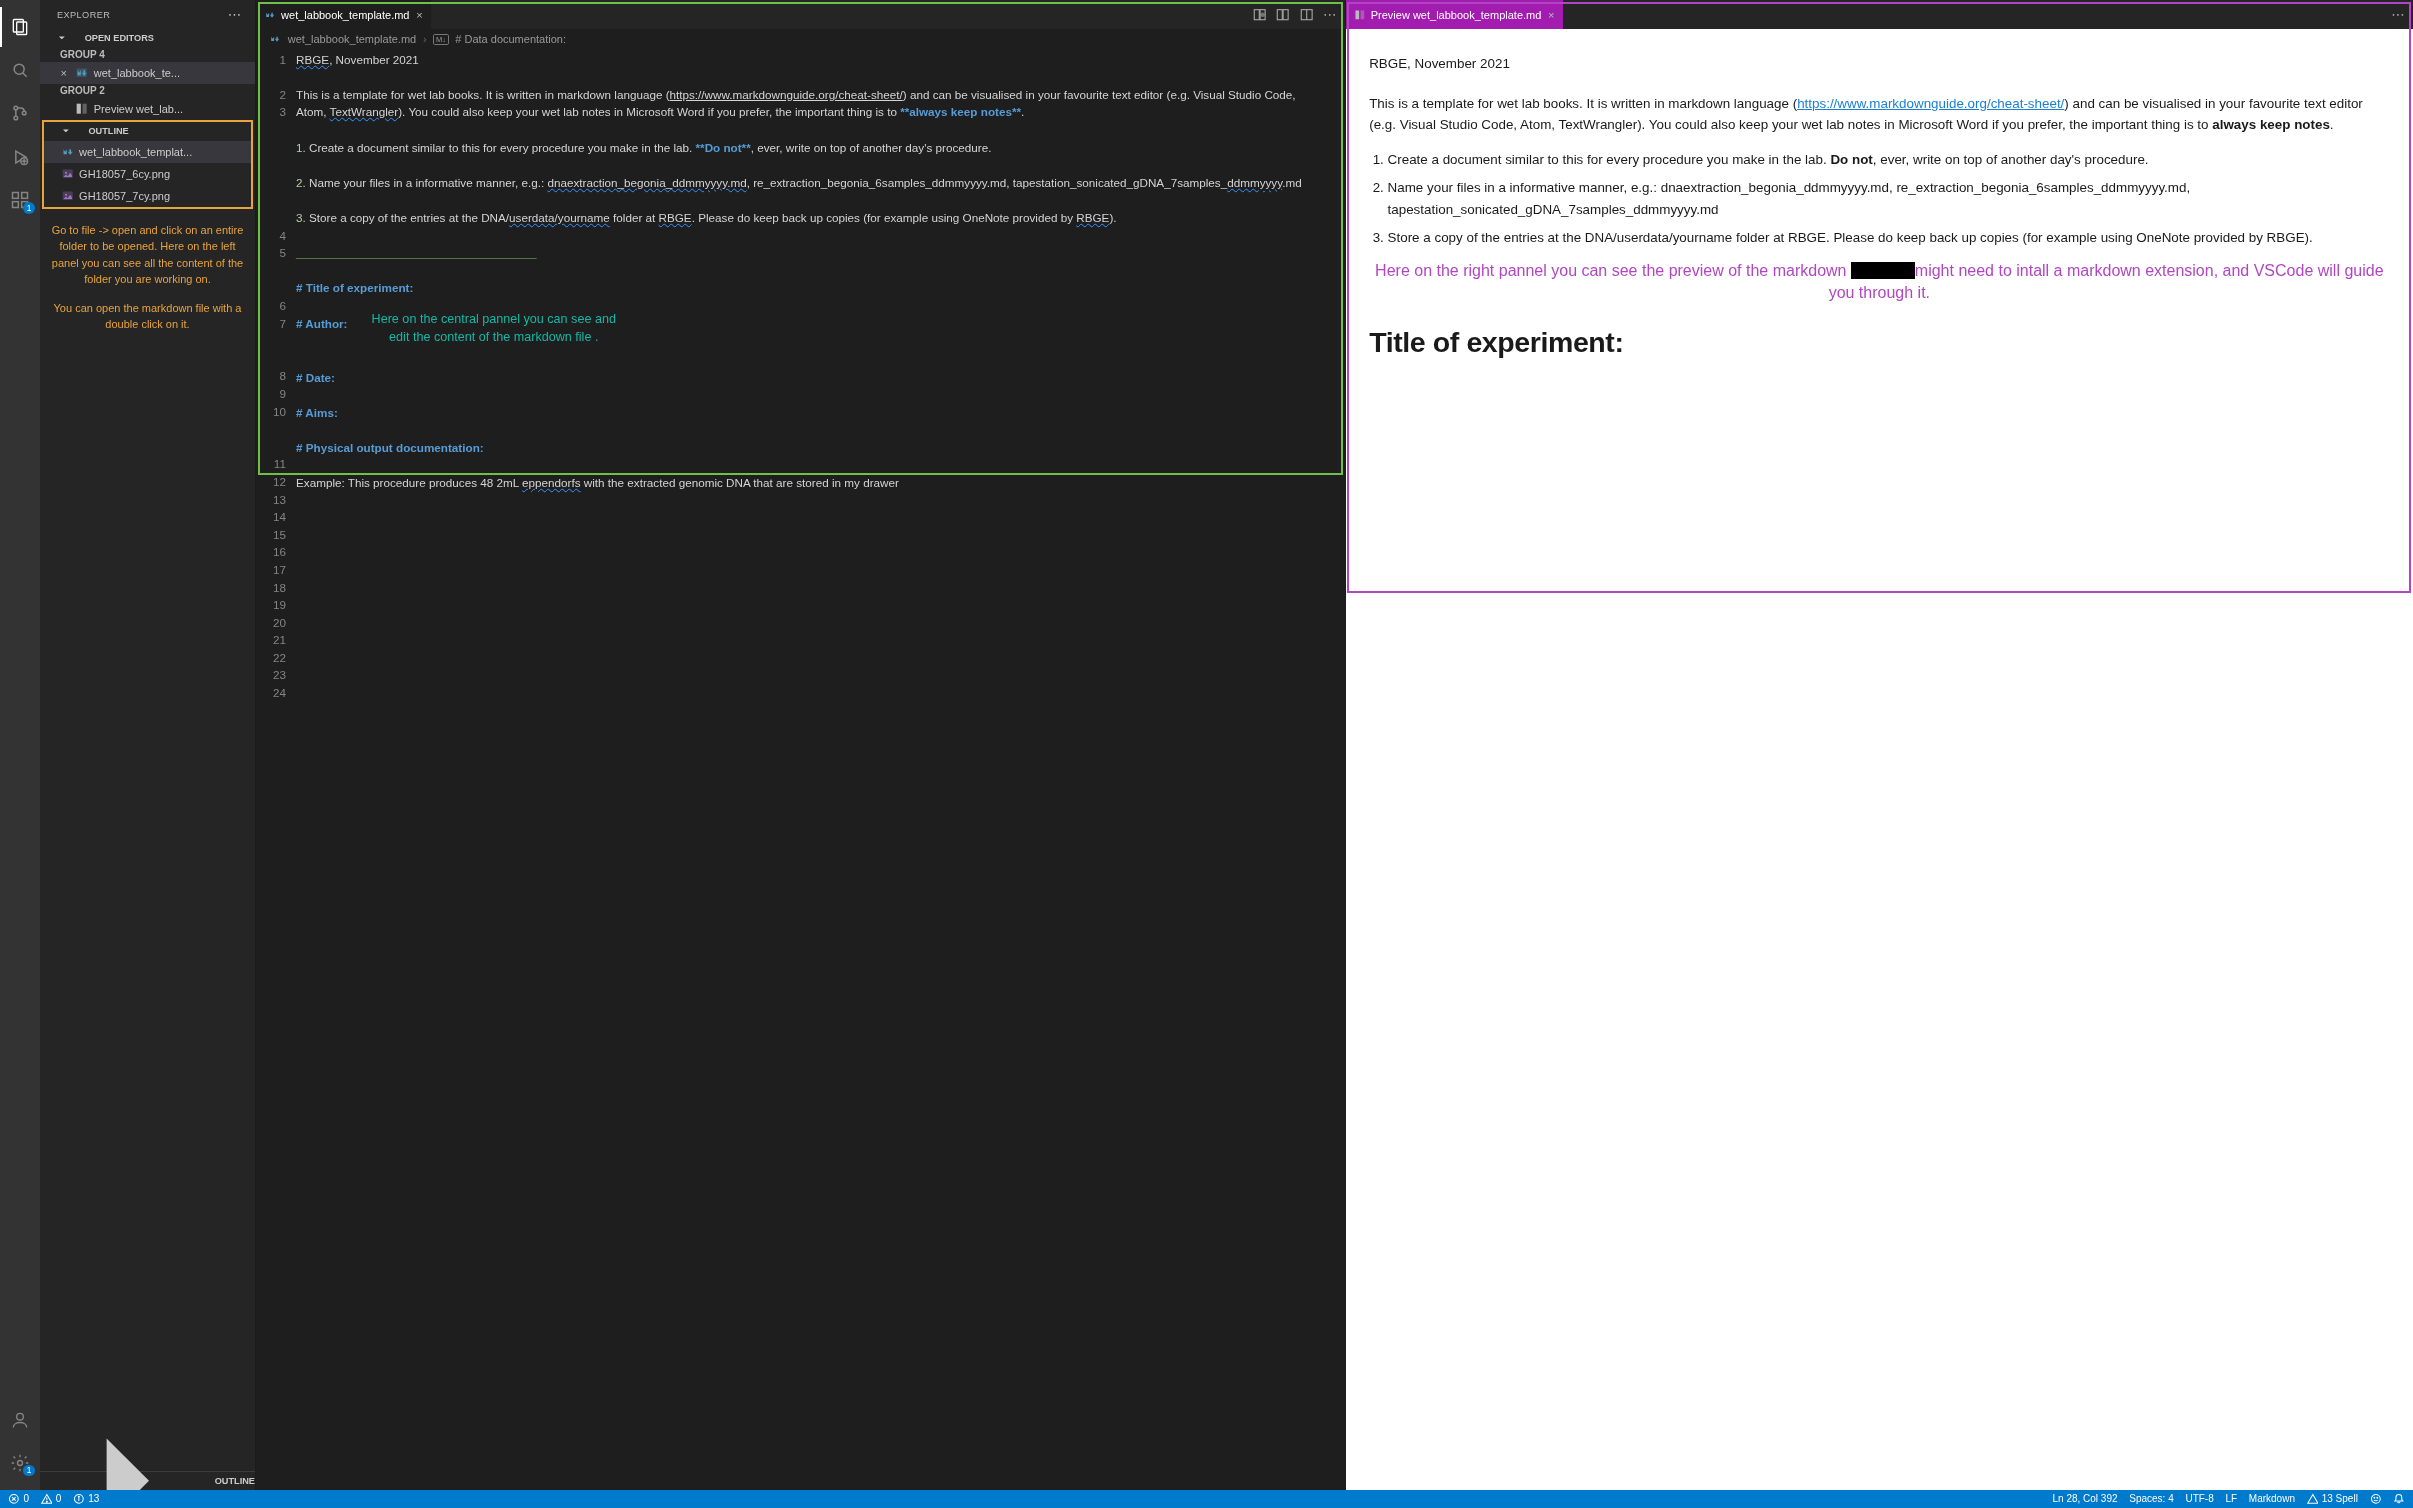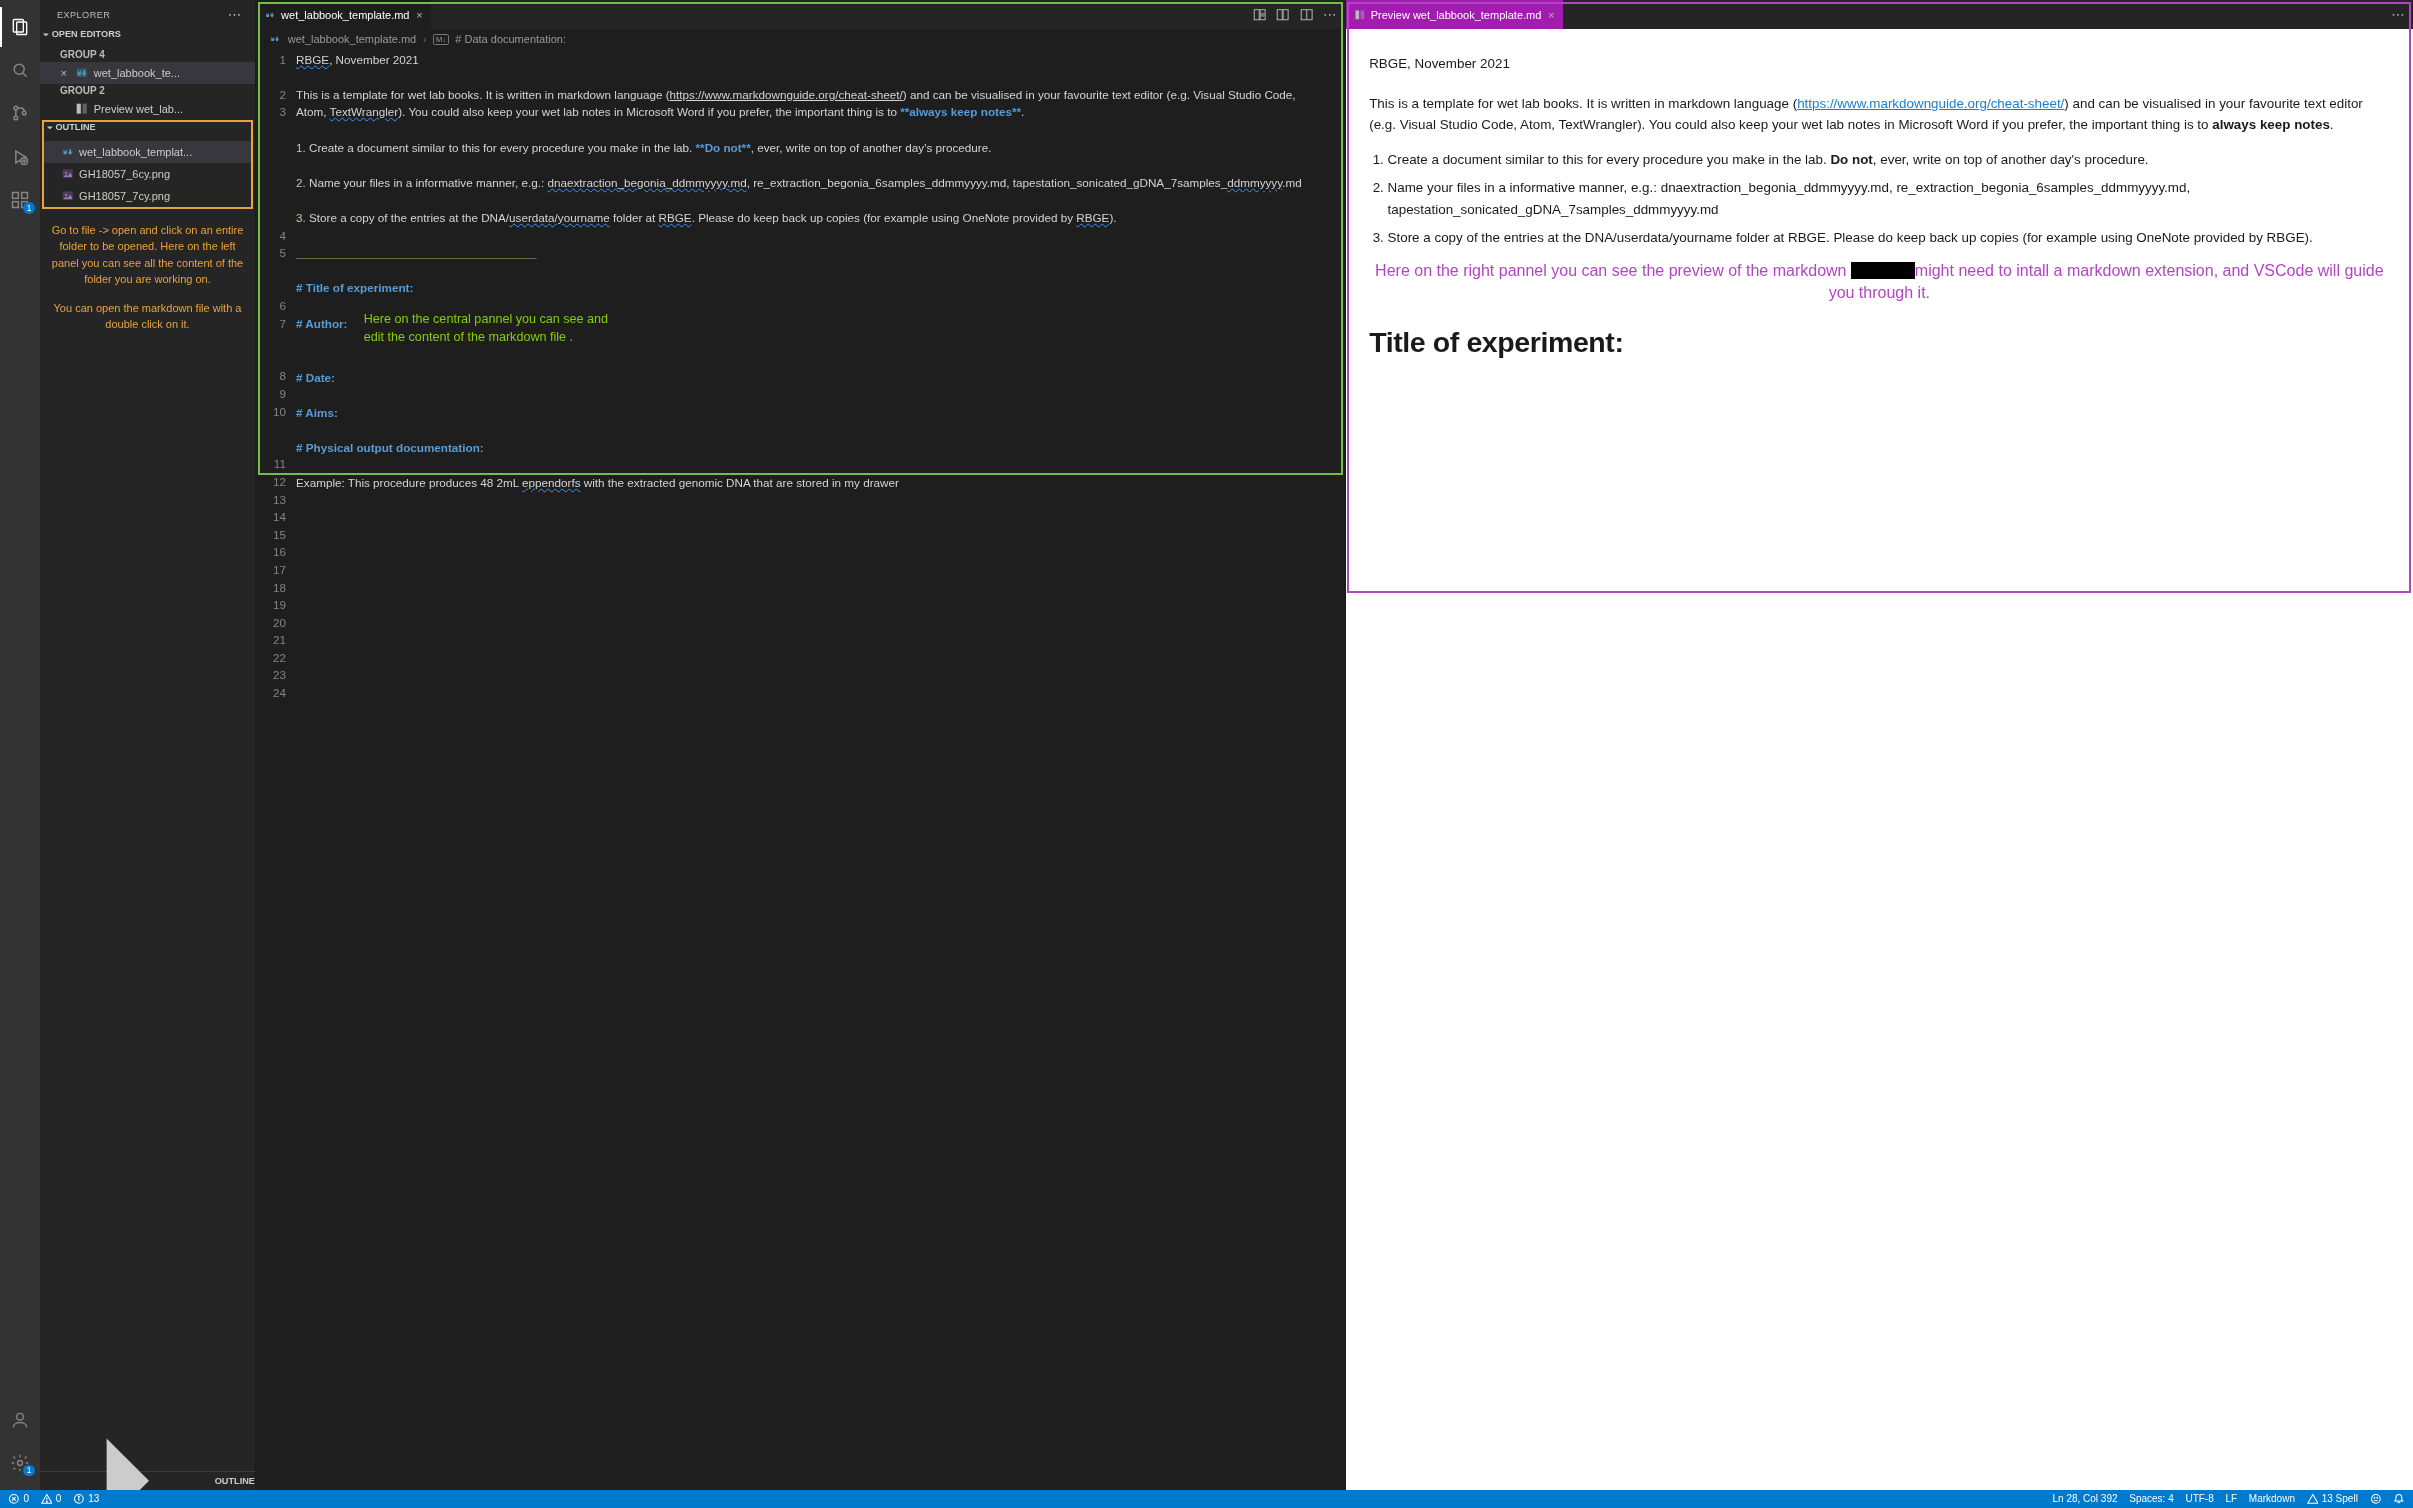--- a/index.html
+++ b/index.html
@@ -9,21 +9,21 @@
 .activity-bar{width:40px;background:#333;display:flex;flex-direction:column;align-items:center;padding-top:6.7px;position:relative;justify-content:space-between}
 .activity-top,.activity-bottom{display:flex;flex-direction:column;align-items:center;gap:3.4px}
 .activity-icon{width:40px;height:40px;display:flex;align-items:center;justify-content:center;color:#858585;position:relative}
 .activity-icon.active{color:#fff}
 .activity-icon.active::before{content:"";position:absolute;left:0;top:0;bottom:0;width:1.7px;background:#fff}
 .activity-icon svg{width:20px;height:20px}
 .badge{position:absolute;bottom:6.7px;right:5px;background:#007acc;color:#fff;font-size:8.4px;min-width:11.7px;height:11.7px;border-radius:6.7px;display:flex;align-items:center;justify-content:center;padding:0 2.5px}
 .sidebar{width:215px;background:#252526;display:flex;flex-direction:column;color:#ccc;overflow:hidden}
 .sidebar-header{height:29px;display:flex;align-items:center;justify-content:space-between;padding:0 13.4px 0 17px;font-size:9.2px;letter-spacing:0.4px;color:#bbb}
 .sidebar-header .dots{color:#bbb;font-size:13.4px}
-.section-hdr{height:18.4px;display:flex;padding-left:0;font-weight:700;font-size:9.2px;color:#ccc;gap:0}
+.section-hdr{height:18.4px;display:flex;align-items:center;padding-left:16px;font-weight:700;font-size:9.2px;color:#ccc;gap:17px}
 .section-hdr svg{width:11.7px;height:11.7px}
 .group-label{padding:1.7px 0 1.7px 20px;font-size:10px;color:#bbb;font-weight:600}
 .file-row{height:22px;display:flex;align-items:center;padding-left:17px;gap:5px;font-size:11px;color:#ccc;white-space:nowrap;overflow:hidden;text-overflow:ellipsis;position:relative}
 .file-row.active{background:#37373d}
 .file-row .close{width:13.4px;text-align:center;color:#bbb}
 .file-row .ficon{width:13.4px;height:13.4px;display:flex;align-items:center;justify-content:center}
 .orange-box{border:2.5px solid #e8a33d;margin:0 1.7px}
 .orange-note{color:#e8a33d;font-size:11px;line-height:1.5;text-align:center;padding:13.4px 8.4px}
 .outline-row{height:18.4px;display:flex;align-items:center;padding-left:3.4px;font-weight:700;font-size:9.2px;gap:1.7px;border-top:0.8px solid #3c3c3c}
 .editor-area{flex:1;display:flex;min-width:0}
@@ -41,21 +41,21 @@
 .gutter{width:40px;text-align:right;color:#858585;padding-right:10px;user-select:none}
 .codecol{flex:1;white-space:pre-wrap;color:#d4d4d4;padding-right:17px;word-break:break-word}
 .squig{text-decoration:underline;text-decoration-style:wavy;text-decoration-color:#3794ff;text-decoration-thickness:0.8px}
 .link{text-decoration:underline}
 .num{color:#b5cea8}
 .hdr{color:#569cd6;font-weight:600}
 .bold{color:#569cd6;font-weight:600}
 .dash{color:#6a9955}
 .green-box{border:2.5px solid #6fbf4a;position:absolute;pointer-events:none;z-index:5}
 .purple-box{border:2.5px solid #b146c2;position:absolute;pointer-events:none;z-index:5}
-.green-note{color:#84cc16;font-size:12.6px;line-height:1.45;}
+.green-note{color:#14b8a6;font-size:12.6px;line-height:1.45;text-align:center}
 .purple-note{color:#b146c2;font-size:16px;line-height:1.4;text-align:center}
 .preview{flex:1;overflow:auto;background:#fff;color:#1a1a1a;font-size:13.4px;line-height:1.6;padding:23.5px 23.5px 23.5px 23.5px;position:relative}
 .preview a{color:#1a7fd4;text-decoration:underline}
 .preview h1{font-size:28.5px;font-weight:800;margin-top:15px;letter-spacing:-0.4px}
 .preview ol{margin:11.7px 0 11.7px 18.4px}
 .preview li{margin-bottom:6.7px}
 .statusbar{height:18.4px;min-height:18.4px;background:#007acc;display:flex;align-items:center;color:#fff;font-size:10px;padding:0 8.4px;gap:11.7px}
 .statusbar .right{margin-left:auto;display:flex;gap:11.7px;align-items:center}
 .sb-item{display:flex;align-items:center;gap:3.4px}
 .sb-item svg{width:11.7px;height:11.7px}

